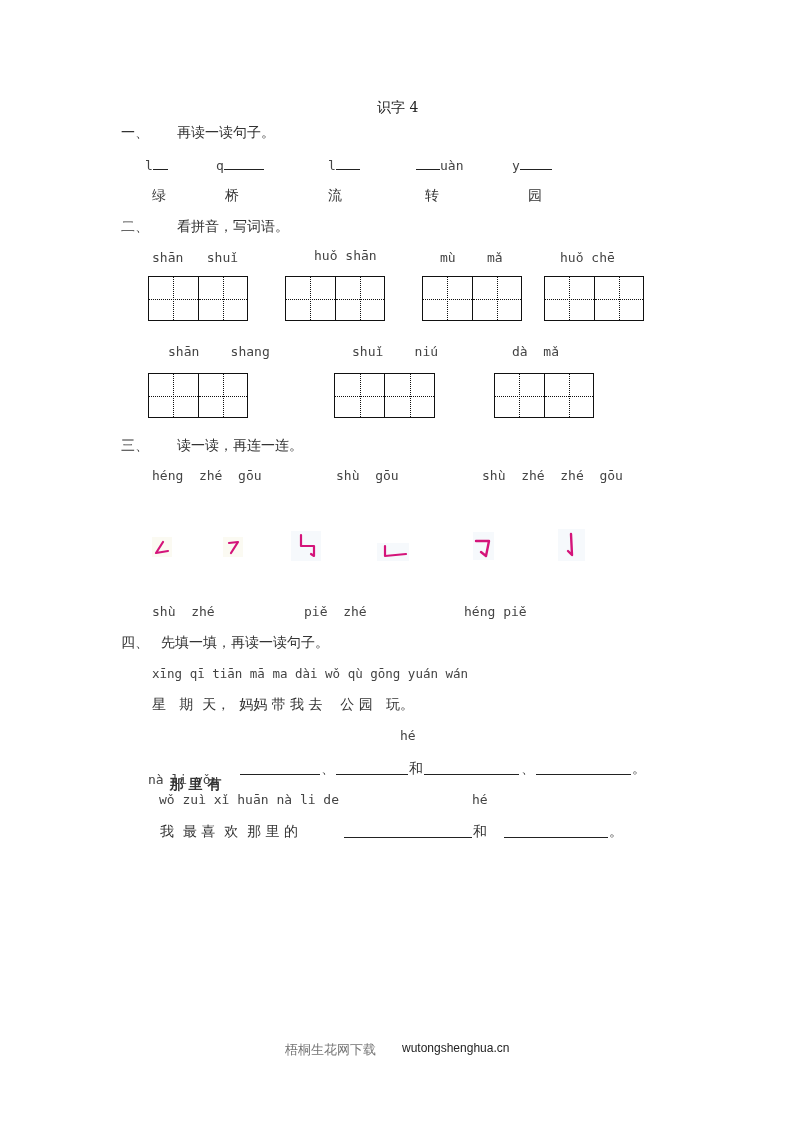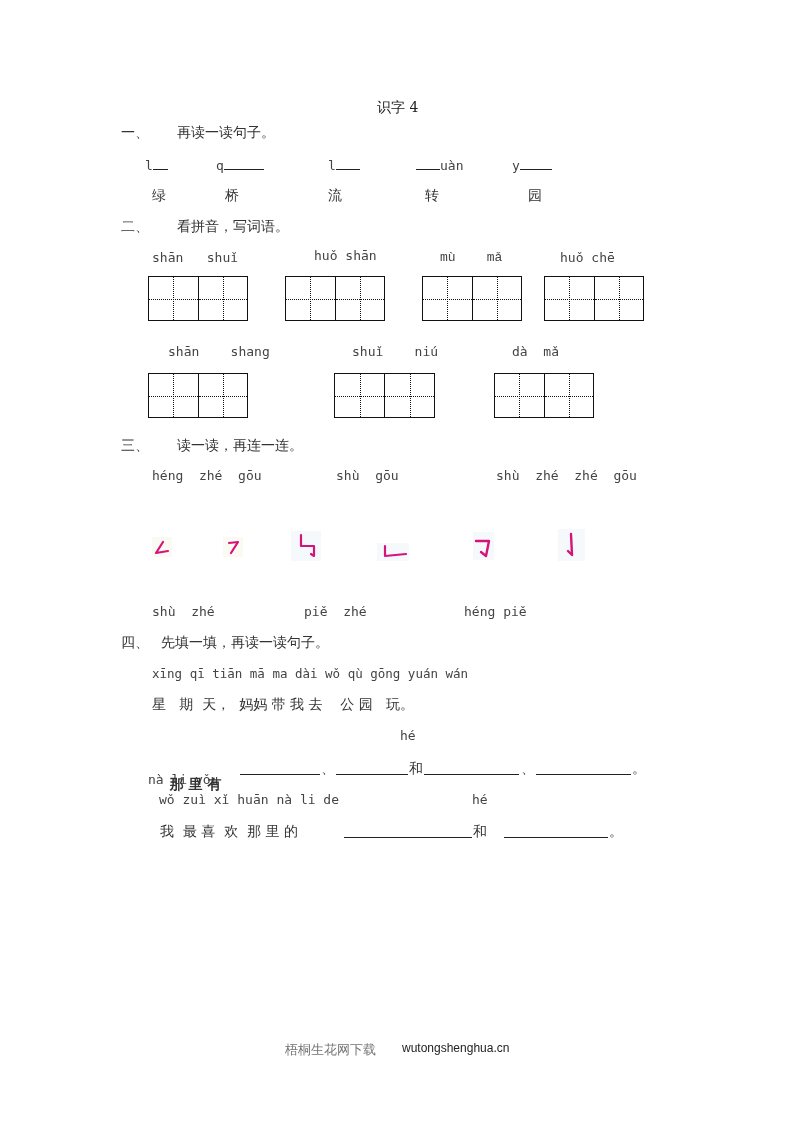--- a/index.html
+++ b/index.html
@@ -48,21 +48,21 @@
 <div class="abs cn" style="left:225px; top:187px;">桥</div>
 <div class="abs cn" style="left:328px; top:187px;">流</div>
 <div class="abs cn" style="left:425px; top:187px;">转</div>
 <div class="abs cn" style="left:528px; top:187px;">园</div>
 
 <div class="abs cn" style="left:121px; top:218px;">二、</div>
 <div class="abs cn" style="left:177px; top:218px;">看拼音，写词语。</div>
 
 <div class="abs py" style="left:152px; top:250px; white-space:pre;">shān   shuǐ</div>
 <div class="abs py" style="left:304px; top:248px; white-space:pre;margin-left:10px;">huǒ shān</div>
-<div class="abs py" style="left:440px; top:250px; white-space:pre;font-family:Liberation Mono, monospace;">mù    mǎ</div>
+<div class="abs py" style="left:440px; top:250px; white-space:pre;">mù    mǎ</div>
 <div class="abs py" style="left:560px; top:250px; white-space:pre;">huǒ chē</div>
 
 <div class="grid" style="left:148px; top:276px; width:100px;">
     <div class="cell"></div>
     <div class="cell"></div>
   </div>
 <div class="grid" style="left:285px; top:276px; width:100px;">
     <div class="cell"></div>
     <div class="cell"></div>
   </div>
@@ -90,21 +90,21 @@
 <div class="grid" style="left:494px; top:373px; width:100px;">
     <div class="cell"></div>
     <div class="cell"></div>
   </div>
 
 <div class="abs cn" style="left:121px; top:437px;">三、</div>
 <div class="abs cn" style="left:177px; top:437px;">读一读，再连一连。</div>
 
 <div class="abs py" style="left:152px; top:468px; white-space:pre;">héng  zhé  gōu</div>
 <div class="abs py" style="left:336px; top:468px; white-space:pre;">shù  gōu</div>
-<div class="abs py" style="left:496px; top:468px; white-space:pre;">shù  zhé  zhé  gōu</div>
+<div class="abs py" style="left:482px; top:468px; white-space:pre;">shù  zhé  zhé  gōu</div>
 
 <div class="stroke" style="left:152px; top:537px; width:20px; height:20px; background:#fbfaf2;">
   <svg viewBox="0 0 20 20">
       <path d="M11 5 L4 16 L16 14" fill="none" stroke="#d4147a" stroke-width="2.2" stroke-linecap="round" stroke-linejoin="round"></path>
     </svg>
 </div>
 <div class="stroke" style="left:223px; top:537px; width:20px; height:20px; background:#fbfaf2;">
   <svg viewBox="0 0 20 20">
       <path d="M6 6 L15 5 L8 16" fill="none" stroke="#d4147a" stroke-width="2.2" stroke-linecap="round" stroke-linejoin="round"></path>
     </svg>

